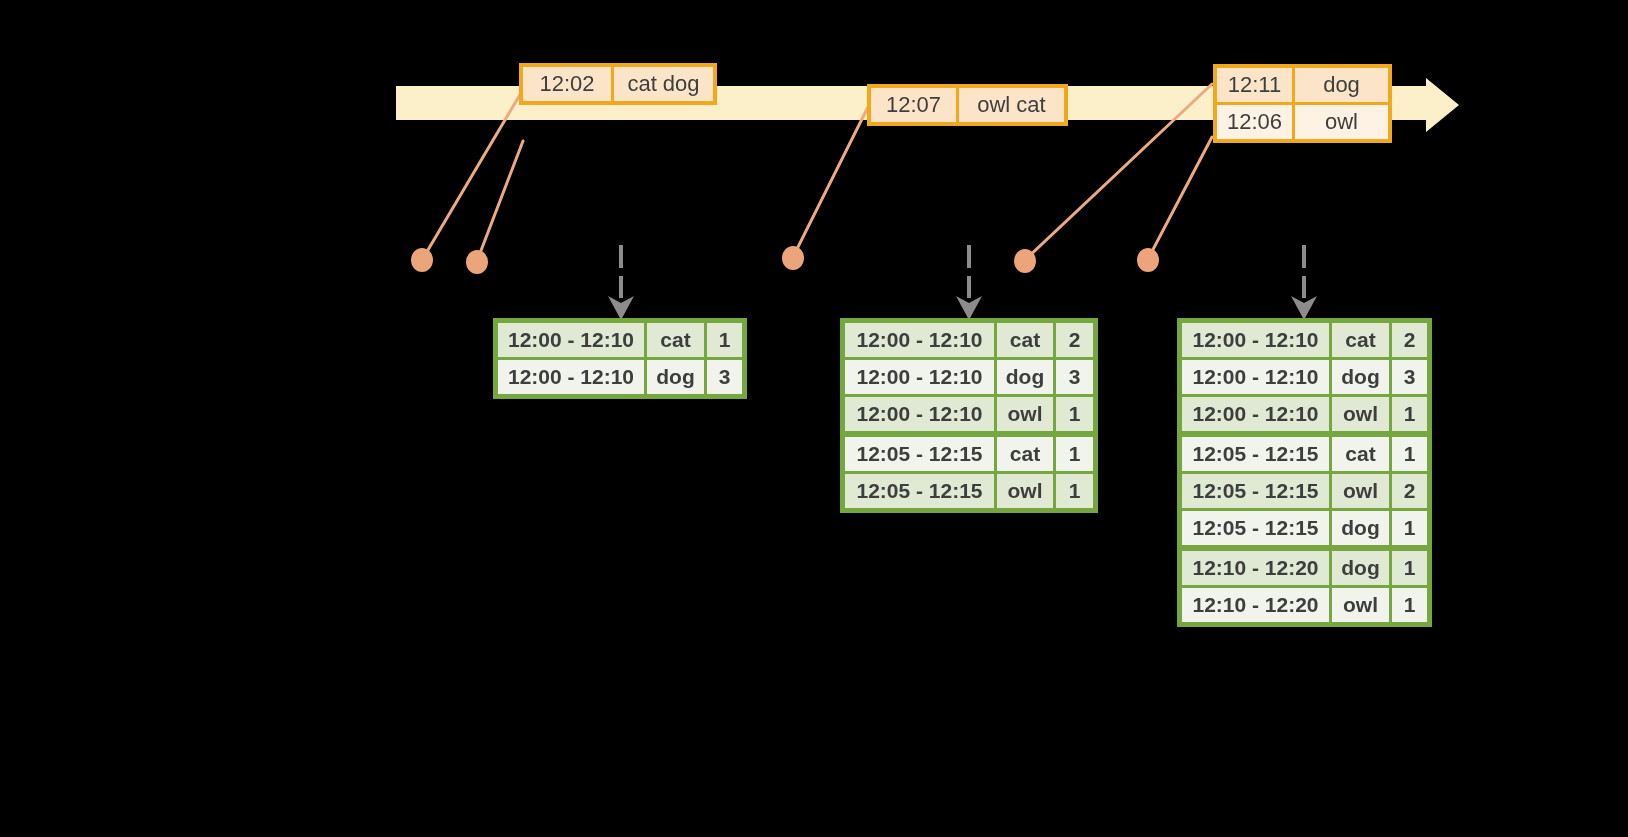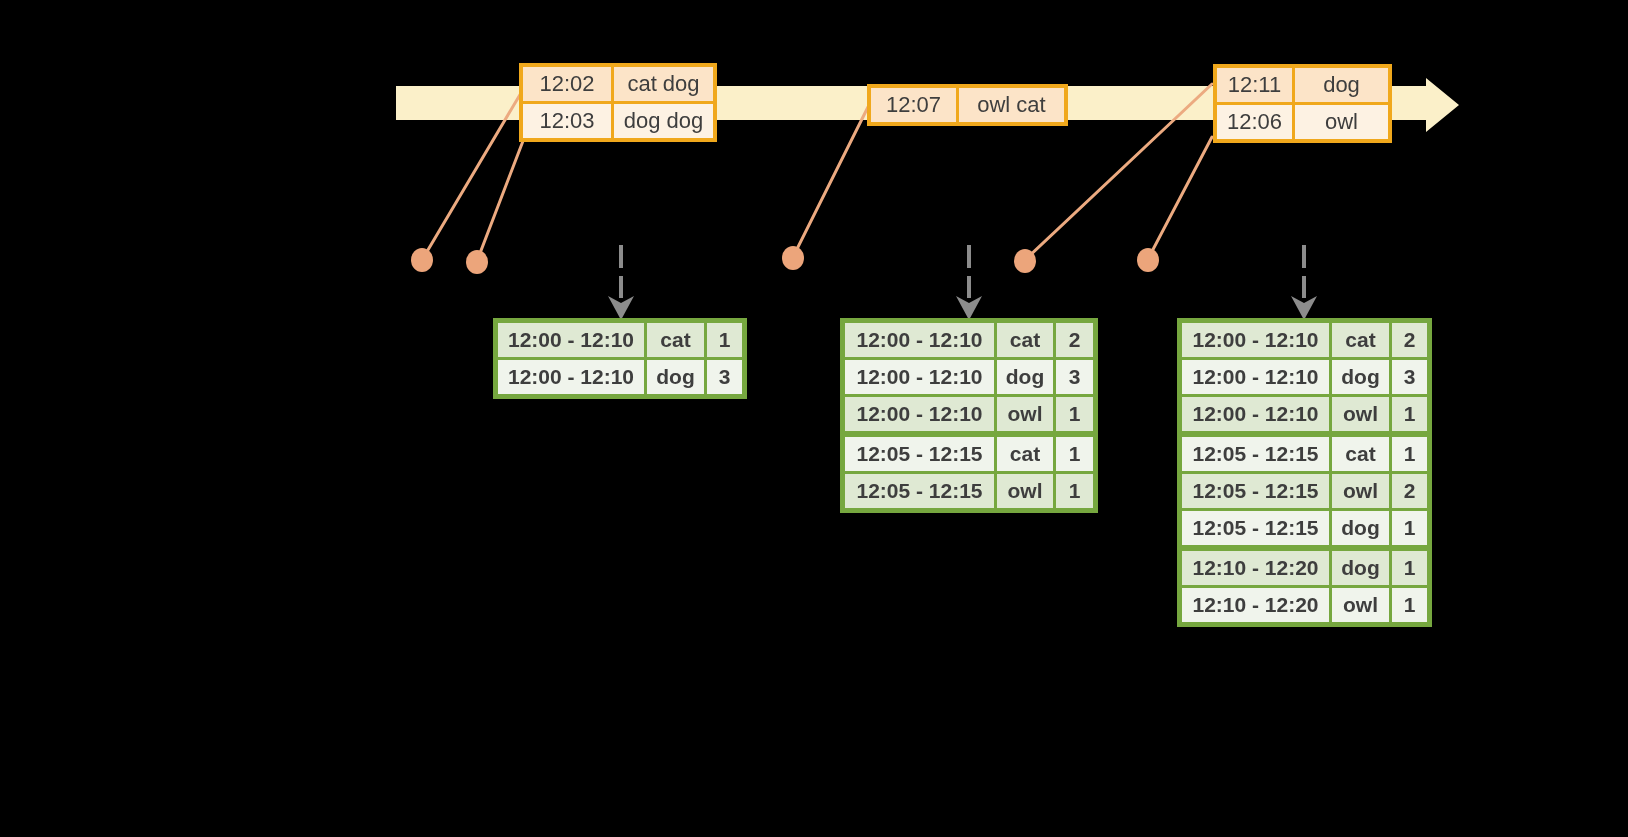--- a/index.html
+++ b/index.html
@@ -74,24 +74,20 @@
       <polygon points="608,296 621,320 634,296 621,303"></polygon>
       <polygon points="956,296 969,320 982,296 969,303"></polygon>
       <polygon points="1291,296 1304,320 1317,296 1304,303"></polygon>
     </g>
   </svg>
 
   <div class="dtable etable et-0">
       <div class="trow">
         <div class="cell">12:02</div>
         <div class="cell">cat dog</div>
-      </div>
-      <div class="trow">
-        <div class="cell">12:03</div>
-        <div class="cell">dog dog</div>
       </div>
     </div>
 
   <div class="dtable etable et-1">
       <div class="trow">
         <div class="cell">12:07</div>
         <div class="cell">owl cat</div>
       </div>
     </div>
 

